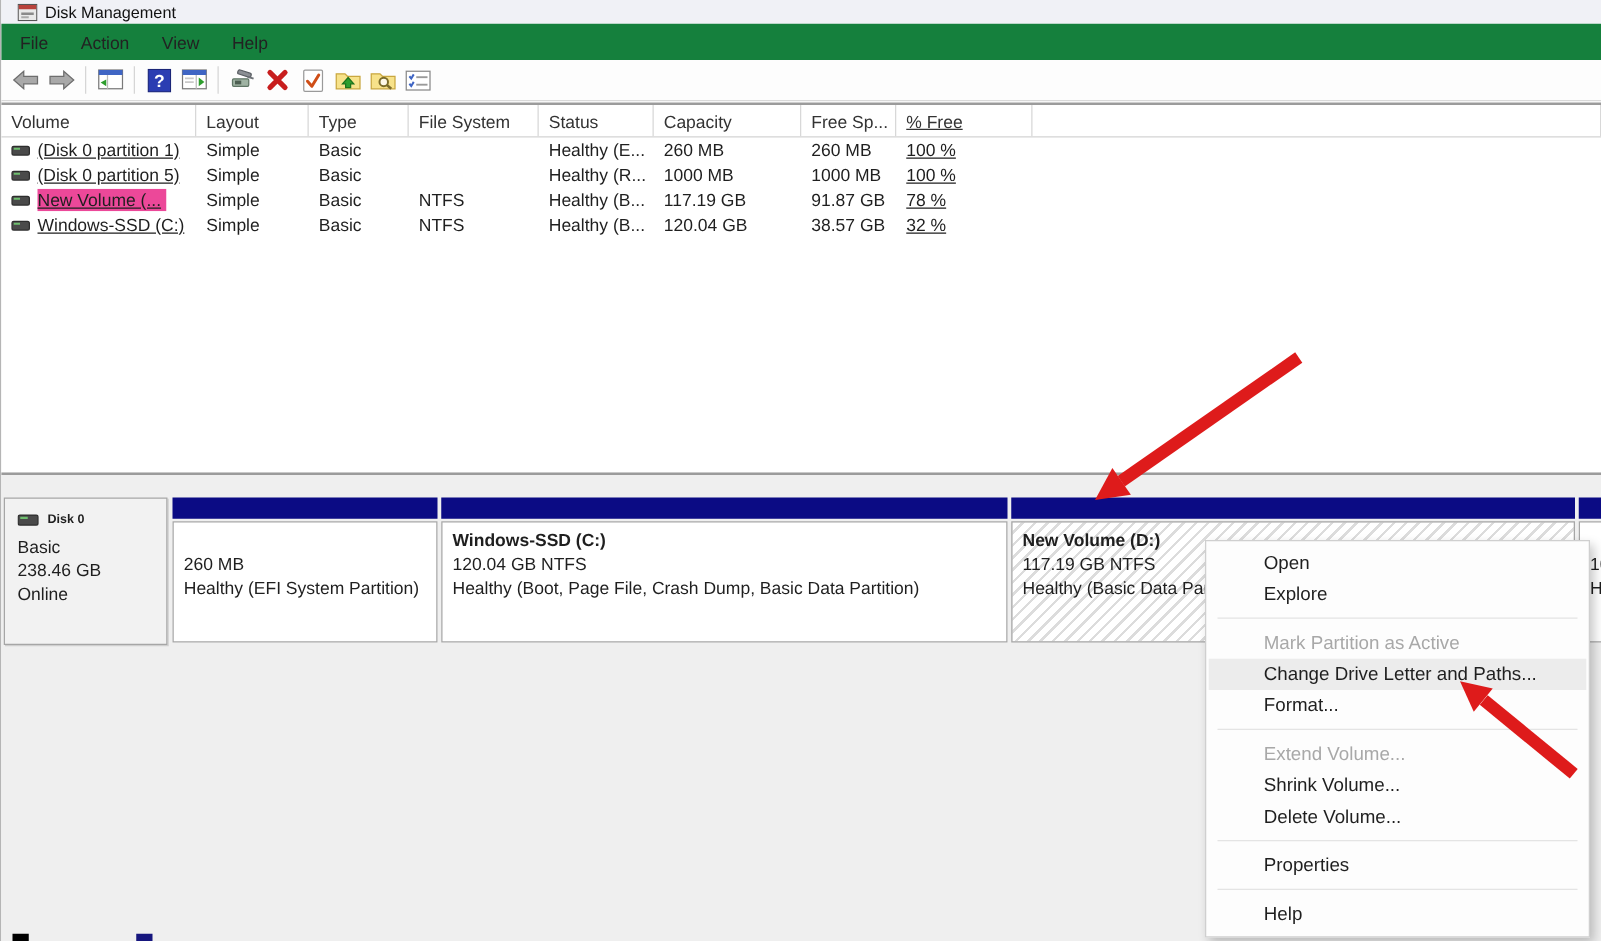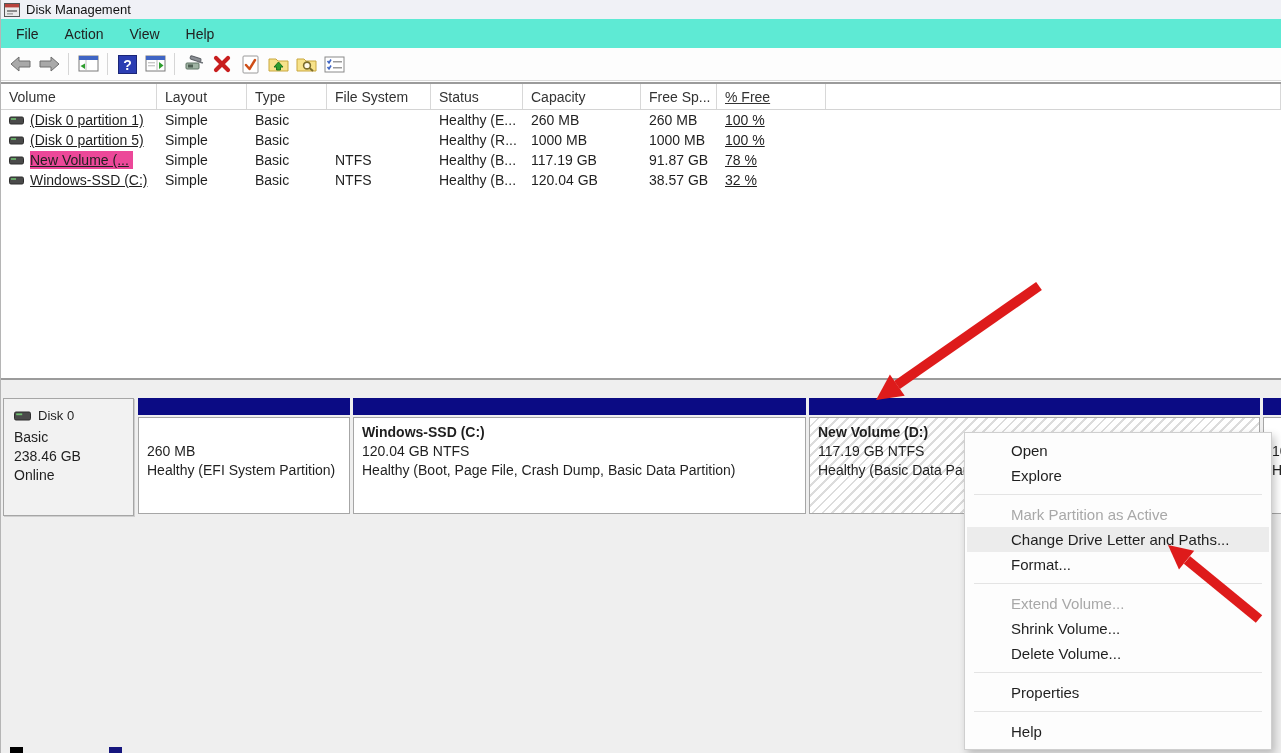--- a/index.html
+++ b/index.html
@@ -3,24 +3,24 @@
 <meta charset="utf-8">
 <style>
   * { box-sizing: border-box; }
   html,body { margin:0; padding:0; }
   body {
     width:1281px; height:753px; position:relative; overflow:hidden;
     background:#ffffff; font-family:"Liberation Sans", sans-serif;
     color:#1f1f1f; border-left:1px solid #b5b5b5;
   }
   
-  .titlebar { height:19px; background:#f0f1f6; display:flex; align-items:center; padding-left:3px; }
+  .titlebar { height:19px; background:#f0f1f6; display:flex; align-items:center; padding-left:13px; }
   .titlebar .apptitle { font-size:13px; color:#111; margin-left:6px; }
   
-  .menubar { height:29px; background:#5eead4; display:flex; align-items:center; font-size:14px; color:#222; }
+  .menubar { height:29px; background:#15803d; display:flex; align-items:center; font-size:14px; color:#222; }
   .menubar .mitem { padding:4px 13px; cursor:default; }
   .menubar .mitem:first-child { margin-left:2px; }
   
   .toolbar { height:33px; background:#fdfdfd; border-bottom:1px solid #d9d9d9;
              display:flex; align-items:center; padding-left:6px; }
   .tbtn { width:26px; height:26px; display:flex; align-items:center; justify-content:center; margin:0 1px; }
   .tsep { width:1px; height:22px; background:#d6d6d6; margin:0 5px; }
   
   .listwrap { position:absolute; top:82px; left:0; right:0; height:296px; background:#fff;
               border-top:2px solid #9b9b9b; font-size:14px; }
@@ -33,21 +33,21 @@
   .c-st{width:92px;} .c-cap{width:118px;} .c-fr{width:76px;} .c-pct{width:109px;text-decoration:underline;}
   .c-rest{flex:1;}
   .volcell { display:flex; align-items:center; gap:6px; padding-left:4px;text-decoration:underline; }
   .vol-label.sel { background:#ec4899; padding:1px 4px 1px 0; }
   
   .bottompane { position:absolute; top:378px; left:0; right:0; bottom:0;
                 background:#efefef; border-top:2px solid #9b9b9b; }
   .disklabel { position:absolute; left:2px; top:18px; width:131px; height:118px;
                background:#f2f2f2; border:1px solid #a6a6a6; box-shadow:1px 1px 0 #cfcfcf;
                padding:7px 0 0 10px; font-size:14px; line-height:19px; }
-  .disklabel .dname { font-weight:normal; font-size:13px; display:flex; align-items:center; gap:7px; margin-bottom:3px; }
+  .disklabel .dname { font-weight:bold; font-size:10px; display:flex; align-items:center; gap:7px; margin-bottom:3px; }
   .part { position:absolute; top:18px; height:118px; }
   .pbar { height:17px; background:#0b0b84; width:100%; }
   .pbody { position:absolute; top:19px; left:0; right:0; bottom:2px; background:#fff;
            border:1px solid #a6a6a6; padding:5px 0 0 8px; font-size:14px; line-height:19px;
            overflow:hidden; white-space:nowrap; }
   .pbody .l1 { font-weight:bold; min-height:19px; }
   .pbody.hatched { background:repeating-linear-gradient(135deg,#ffffff 0 5px,#dcdcdc 5px 7px); }
   .legend-sq { position:absolute; width:13px; height:7px; bottom:-1px; }
   
   .ctxmenu { position:absolute; left:963px; top:432px; width:308px; background:#fdfdfd;

